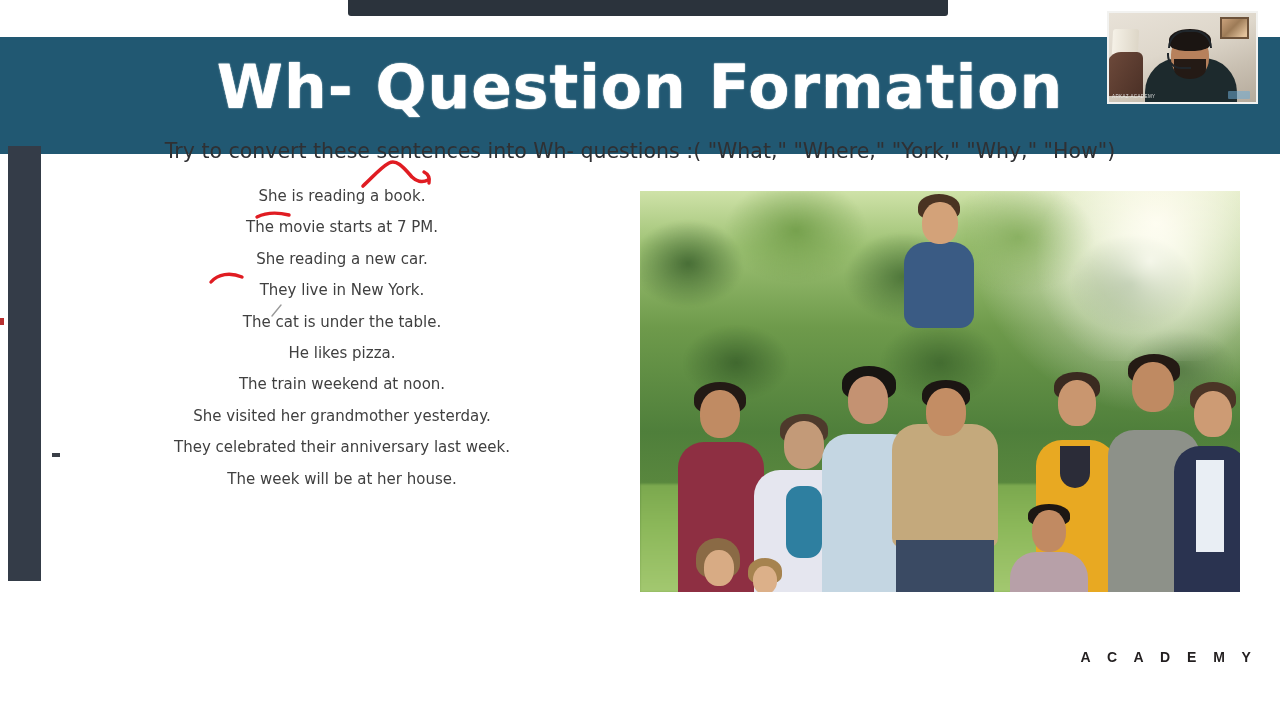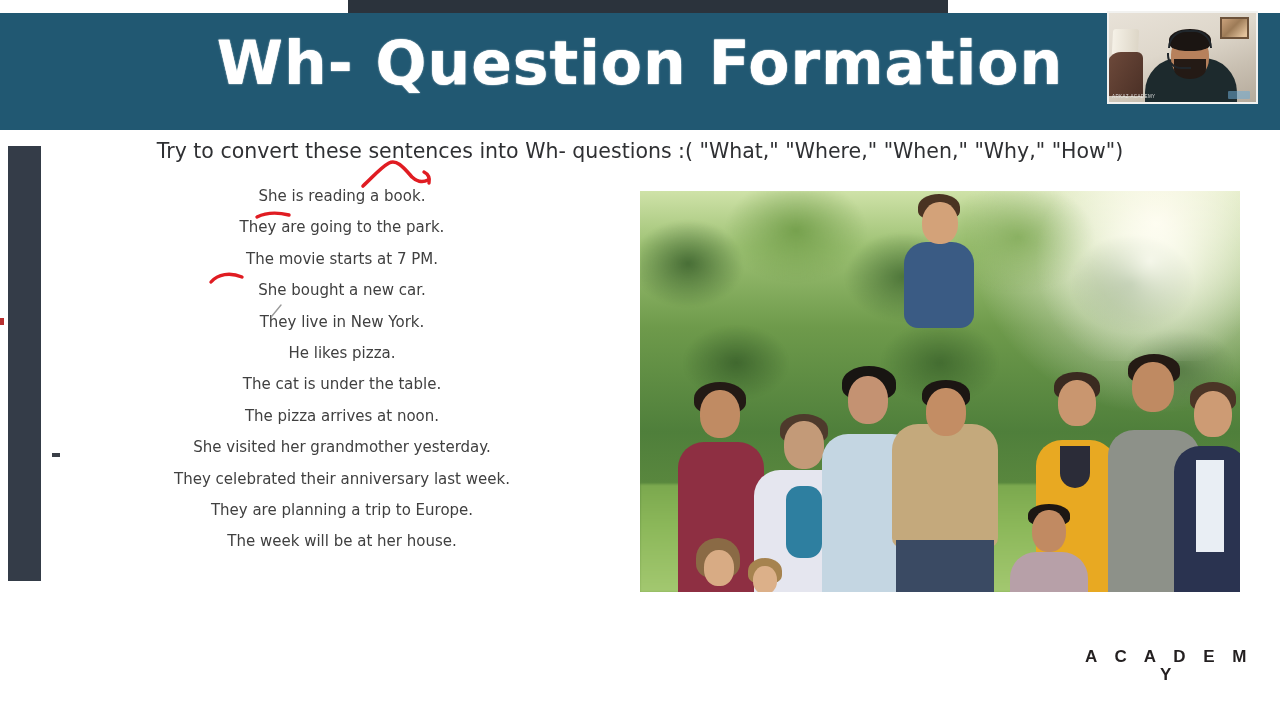--- a/index.html
+++ b/index.html
@@ -240,36 +240,36 @@
   .logo-word {
     font-family: "DejaVu Sans", sans-serif;
     font-size: 41px;
     font-weight: bold;
     letter-spacing: -1px;
     line-height: 44px;
   }
   .logo-word span { display: inline-block; }
   .logo-sub {
     font-family: "Liberation Sans", sans-serif;
-    font-size: 17px;
+    font-size: 14px;
     font-weight: bold;
     letter-spacing: 6.5px;
     color: #231f20;
     line-height: 18px;
     padding-left: 6px;
   }
 </style>
 </head>
 <body>
 
 <div id="stage">
 
   <div class="top-toolbar" style="background: rgb(43, 51, 60);"></div>
 
-  <div class="header-band" style="background: rgb(33, 88, 114);">
+  <div class="header-band" style="background: rgb(33, 88, 114); margin-top: 24px;">
     <div class="slide-title">Wh- Question Formation</div>
   </div>
 
   <div class="webcam">
     <div class="wall"></div>
     <div class="picture-frame"></div>
     <div class="lamp"></div>
     <div class="chair"></div>
     <div class="person-body"></div>
     <div class="person-head"></div>
@@ -278,34 +278,32 @@
     <div class="headset-band"></div>
     <div class="mic-boom"></div>
     <div class="cam-watermark">ARKAZ ACADEMY</div>
     <div class="cam-badge"></div>
   </div>
 
   <div class="left-bar" style="background: rgb(52, 60, 72);"></div>
   <div class="left-bar-dot"></div>
   <div class="left-bar-tick"></div>
 
-  <div class="instruction">Try to convert these sentences into Wh- questions :( "What," "Where," "When," "Why," "How")</div>
+  <div class="instruction">Try to convert these sentences into Wh- questions :( "What," "Where," "York," "Why," "How")</div>
 
   <div class="sentence-list">
     <div class="line">She is reading a book.</div>
-    <div class="line">They are going to the park.</div>
     <div class="line">The movie starts at 7 PM.</div>
-    <div class="line">She bought a new car.</div>
+    <div class="line">She reading a new car.</div>
     <div class="line">They live in New York.</div>
+    <div class="line">The cat is under the table.</div>
     <div class="line">He likes pizza.</div>
-    <div class="line">The cat is under the table.</div>
-    <div class="line">The pizza arrives at noon.</div>
+    <div class="line">The train weekend at noon.</div>
     <div class="line">She visited her grandmother yesterday.</div>
     <div class="line">They celebrated their anniversary last week.</div>
-    <div class="line">They are planning a trip to Europe.</div>
     <div class="line">The week will be at her house.</div>
   </div>
 
   <div class="annot" style="left:360px; top:158px;">
     <svg width="80" height="34" viewBox="0 0 80 34">
       <path d="M3 28 C12 20, 20 10, 29 5 C37 1, 44 10, 52 19 C56 23, 62 25, 68 22" fill="none" stroke="#e01c22" stroke-width="3.6" stroke-linecap="round"></path>
       <path d="M64 14 C68 16, 70 20, 69 25" fill="none" stroke="#e01c22" stroke-width="3.4" stroke-linecap="round"></path>
     </svg>
   </div>
 

